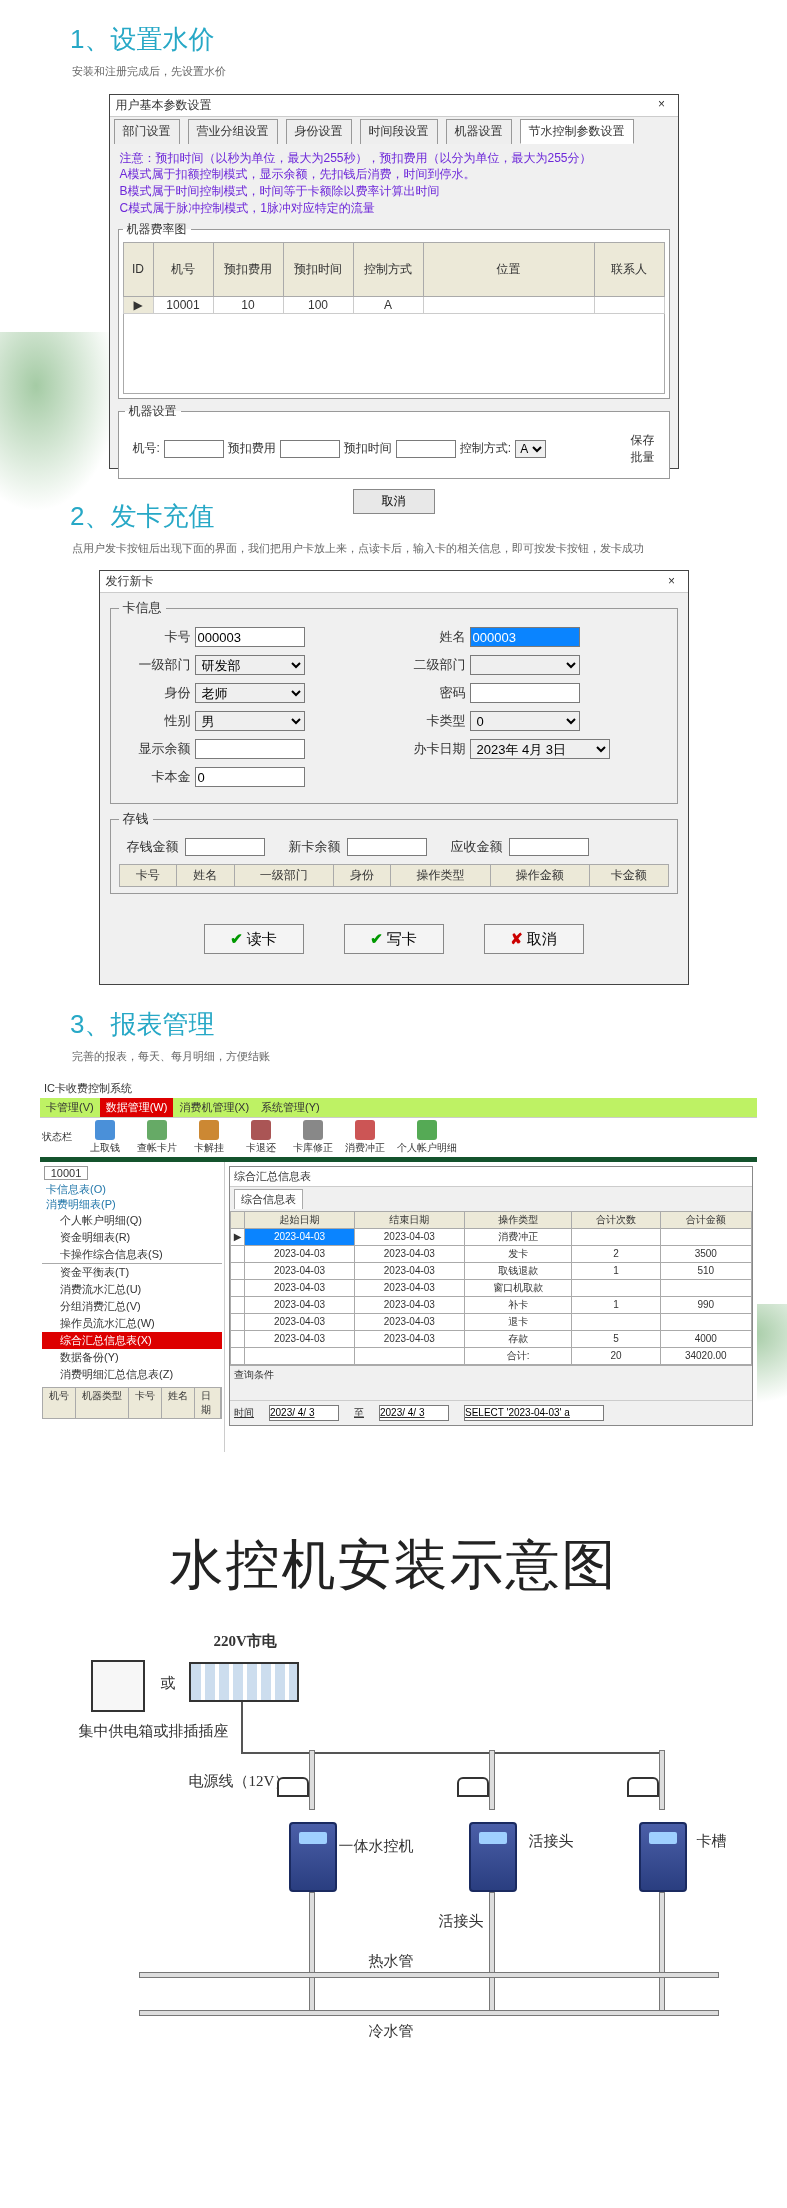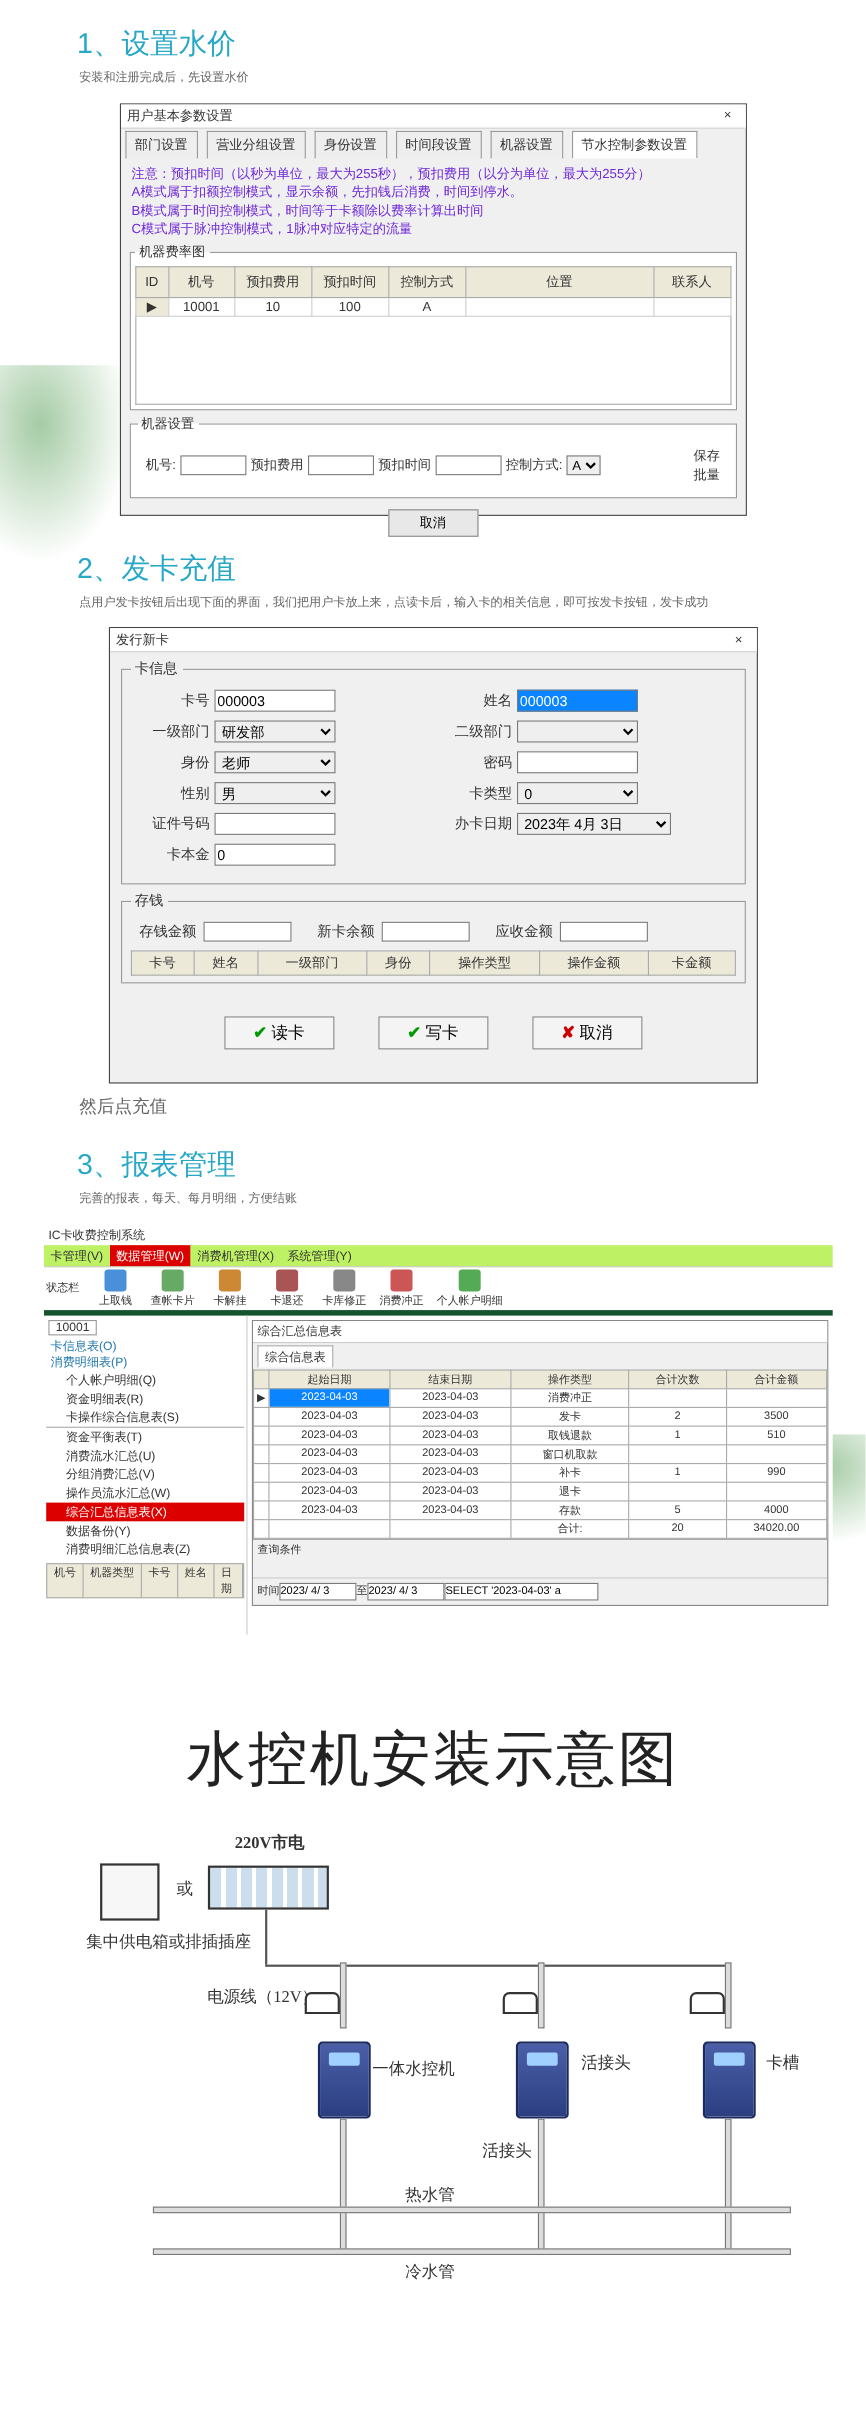--- a/index.html
+++ b/index.html
@@ -15,21 +15,21 @@
   
   
   .win1 { width: 570px; height: 375px; }
   .tabs1 { display: flex; gap: 6px; margin: 2px 4px 0 4px; font-size: 12px; }
   .tabs1 span { padding: 3px 8px; border: 1px solid #999; border-bottom: none; background: #eee; margin-right: 2px; cursor: default; }
   .tabs1 span.active { background: #fff; border-bottom: 1px solid #fff; position: relative; z-index: 2; }
   .notice-red { margin: 6px 10px 2px 10px; font-size: 12px; color: #6d28d9; line-height: 1.4; }
   .fieldset1 { border: 1px solid #999; margin: 4px 8px; padding: 4px; font-size: 12px; background: #fff; }
   .fieldset1 legend { padding: 0 4px; }
   .tbl1 { width: 100%; border-collapse: collapse; font-size: 12px; }
-  .tbl1 th { background: #ece9d8; border: 1px solid #aaa; padding: 5px 2px; text-align: center; font-weight: normal; }
+  .tbl1 th { background: #ece9d8; border: 1px solid #aaa; padding: 18px 2px; text-align: center; font-weight: normal; }
   .tbl1 td { border: 1px solid #ccc; padding: 1px 2px; text-align: center; }
   .mset-row { display: flex; align-items: center; gap: 4px; margin: 6px 8px; font-size: 12px; }
   .mset-row input[type=text] { border: 1px solid #7a7a7a; height: 18px; width: 60px; font-size: 12px; }
   .mset-row select { border: 1px solid #7a7a7a; height: 18px; font-size: 12px; }
   .btn-small { border: 1px solid #888; background: #e8e8e8; padding: 1px 10px; font-size: 12px; }
   .btn-cancel-row { text-align: center; margin-top: 10px; }
   
   
   .win2 { width: 590px; height: 415px; background: #f0f0f0; }
   .fs2 { border: 1px solid #999; margin: 6px 10px; padding: 10px 8px 8px 8px; font-size: 13px; }
@@ -64,21 +64,21 @@
   .tree3 .it.red { background: #d00; color: #fff; }
   .tree3 .hd { color: #27a; padding-left: 4px; }
   .right3 { flex: 1; padding: 4px; font-size: 11px; }
   .inner-win3 { border: 1px solid #888; background: #f0f0f0; height: 260px; display: flex; flex-direction: column; }
   .iwb3 { padding: 2px 4px; border-bottom: 1px solid #ccc; background: #fff; font-size: 11px; }
   .iwtab { display: inline-block; padding: 2px 6px; background: #fff; border: 1px solid #aaa; border-bottom: none; margin: 2px 0 0 4px; font-size: 11px; }
   .tbl3 { width: 100%; border-collapse: collapse; font-size: 10px; margin-top: 2px; }
   .tbl3 th, .tbl3 td { border: 1px solid #aaa; padding: 1px 2px; text-align: center; font-weight: normal; background: #fff; }
   .tbl3 th { background: #ece9d8; }
   .tbl3 td.sel { background: #0a84ff; color: #fff; }
-  .qrow3 { display: flex; align-items: flex-start; gap: 0; padding: 4px; font-size: 10px; border-top: 1px solid #ccc; margin-top: auto; }
+  .qrow3 { display: flex; align-items: center; gap: 15px; padding: 4px; font-size: 10px; border-top: 1px solid #ccc; margin-top: auto; text-decoration: underline; }
   .qrow3 input, .qrow3 select { border: 1px solid #7a7a7a; height: 16px; font-size: 10px; }
   .qbtn { border: 1px solid #888; background: #eee; padding: 1px 8px; font-size: 10px; }
   .hdr3row { display: flex; font-size: 10px; border: 1px solid #aaa; background: #ece9d8; margin-top: 2px; margin-right: 340px; }
   .hdr3row span { border-right: 1px solid #aaa; padding: 1px 6px; }
   
   
   .diag-title { font-size: 54px; text-align: center; margin: 90px 0 30px 0; font-weight: 400; letter-spacing: 2px; color: #222; }
   .diag-wrap { width: 710px; margin: 0 auto 20px auto; position: relative; height: 470px; font-family: Liberation Serif, serif; }
   .lbl { position: absolute; font-size: 15px; font-weight: 600; }
   .ebox { position: absolute; border: 2px solid #333; background: #f7f7f7; }
@@ -213,21 +213,21 @@
             <label>性别</label>
             <select class="sel2"><option>男</option></select>
           </div>
         <div class="col2">
             <label>卡类型</label>
             <select class="sel2"><option>0</option></select>
           </div>
       </div>
       <div class="row2">
         <div class="col2">
-            <label>证件号码</label>
+            <label>显示余额</label>
             <input type="text" style="">
           </div>
         <div class="col2">
             <label>办卡日期</label>
             <select class="sel2" style="width:140px"><option>2023年 4月 3日</option></select>
           </div>
       </div>
       <div class="row2">
         <div class="col2">
             <label>卡本金</label>
@@ -267,21 +267,20 @@
       <button class="btn2">
           <span class="ck-green">✔</span>
           <span>写卡</span>
         </button>
       <button class="btn2">
           <span class="ck-red">✘</span>
           <span>取消</span>
         </button>
     </div>
   </div>
-  <div class="section-sub" style="margin-top:10px;margin-left:72px;color:#666;font-size:16px;">然后点充值</div>
 </div>
 
 <div class="sec-wrap" style="margin-top:20px;">
   <h2 class="section-title">3、报表管理</h2>
   <div class="section-sub">完善的报表，每天、每月明细，方便结账</div>
   <div class="win3">
     <div style="font-size:11px;padding:2px 4px;">IC卡收费控制系统</div>
     <div class="menubar3">
       <span>卡管理(V)</span>
       <span class="red">数据管理(W)</span>

